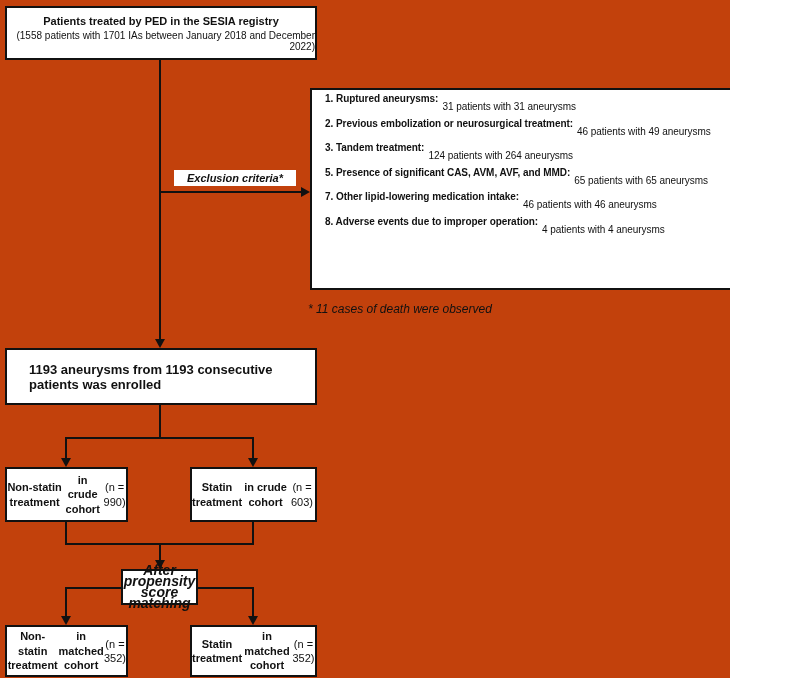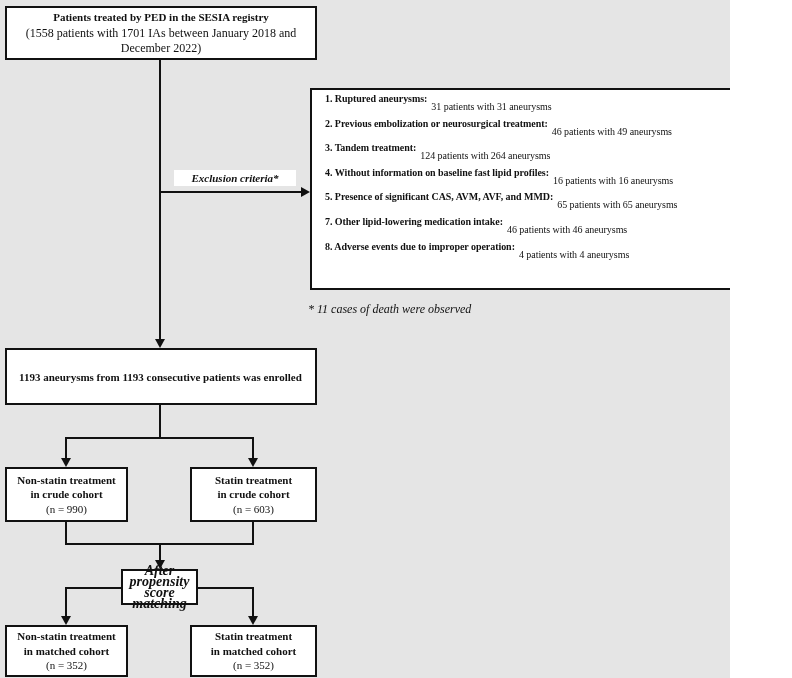--- a/index.html
+++ b/index.html
@@ -1,48 +1,48 @@
 <!DOCTYPE html>
 <html><head>
 <meta charset="utf-8">
 <style>
   html,body { margin:0; padding:0; background:#ffffff; }
   .canvas {
-    position:relative; width:730px; height:678px; background:#e5e5e5;
-    font-family:Liberation Serif, serif; color:#111111;
+    position:relative; width:730px; height:678px; background:#c2410c;
+    font-family:Liberation Sans, sans-serif; color:#111111;
     overflow:hidden;
   }
   .box { position:absolute; background:#ffffff; border:2px solid #111111; box-sizing:border-box; }
   .vline, .hline { position:absolute; background:#111111; }
   .vline { width:2px; } .hline { height:2px; }
   .arr-d { position:absolute; width:0; height:0;
     border-left:5px solid transparent; border-right:5px solid transparent; border-top:9px solid #111111; }
   .arr-r { position:absolute; width:0; height:0;
     border-top:5px solid transparent; border-bottom:5px solid transparent; border-left:9px solid #111111; }
 
   .registry { left:5px; top:6px; width:312px; height:54px;
     display:flex; flex-direction:column; align-items:center; justify-content:center; text-align:center; }
   .b-title { font-weight:bold; font-size:11px; margin-bottom:3px; }
-  .b-sub   { font-size:12px; }
+  .b-sub   { font-size:10px;text-align:right; }
 
   .excl { left:310px; top:88px; width:478px; height:202px; padding:3px 0 0 13px; }
   .exc-item { height:24.6px; display:flex; align-items:flex-start; font-size:10px;
     white-space:nowrap; letter-spacing:-0.05px; }
   .exc-item b { font-weight:bold; }
   .exc-item .det { margin-left:4px; font-weight:normal;margin-top:8px; }
 
   .excl-label { position:absolute; left:174px; top:170px; width:122px; height:16px; line-height:16px;
     text-align:center; background:#ffffff; font-weight:bold; font-style:italic; font-size:11px; }
 
   .footnote { position:absolute; left:308px; top:302px; font-size:12px; font-style:italic; }
 
   .enrolled { left:5px; top:348px; width:312px; height:57px;
-    display:flex; align-items:center; font-weight:bold; font-size:11px; padding-left:12px; }
+    display:flex; align-items:center; font-weight:bold; font-size:13px; padding-left:22px; }
 
-  .cohort { display:flex; flex-direction:column; align-items:center; justify-content:center;
+  .cohort { display:flex; flex-direction:row; align-items:center; justify-content:center;
     text-align:center; font-size:11px; line-height:14.5px; }
   .cohort .bld { font-weight:bold; }
 
   .crude-left    { left:5px;   top:467px; width:123px; height:55px; }
   .crude-right   { left:190px; top:467px; width:127px; height:55px; }
   .matched-left  { left:5px;   top:625px; width:123px; height:52px; }
   .matched-right { left:190px; top:625px; width:127px; height:52px; }
 
   .matching { left:121px; top:569px; width:77px; height:36px;
     display:flex; flex-direction:column; align-items:center; justify-content:center;
@@ -70,24 +70,20 @@
         <b>1. Ruptured aneurysms:</b>
         <span class="det">31 patients with 31 aneurysms</span>
       </div>
     <div class="exc-item">
         <b>2. Previous embolization or neurosurgical treatment:</b>
         <span class="det">46 patients with 49 aneurysms</span>
       </div>
     <div class="exc-item">
         <b>3. Tandem treatment:</b>
         <span class="det">124 patients with 264 aneurysms</span>
-      </div>
-    <div class="exc-item">
-        <b>4. Without information on baseline fast lipid profiles:</b>
-        <span class="det">16 patients with 16 aneurysms</span>
       </div>
     <div class="exc-item">
         <b>5. Presence of significant CAS, AVM, AVF, and MMD:</b>
         <span class="det">65 patients with 65 aneurysms</span>
       </div>
     <div class="exc-item">
         <b>7. Other lipid-lowering medication intake:</b>
         <span class="det">46 patients with 46 aneurysms</span>
       </div>
     <div class="exc-item">

